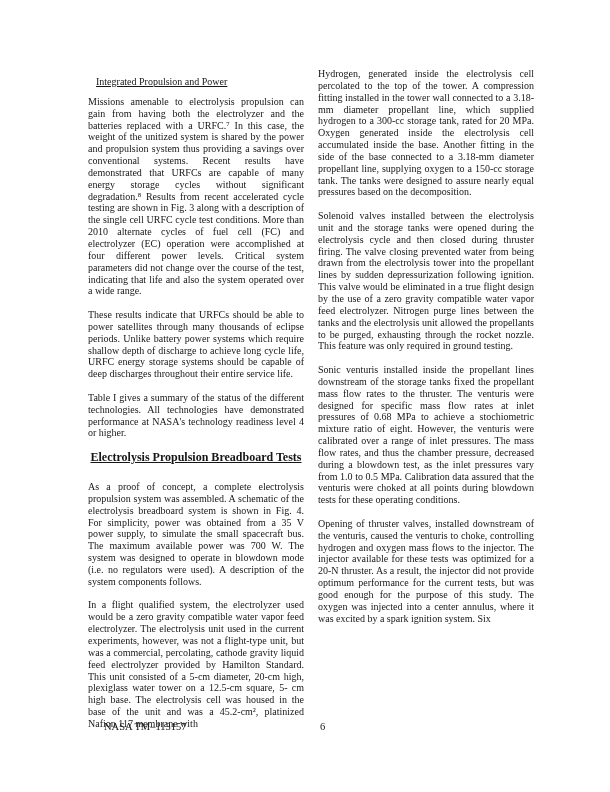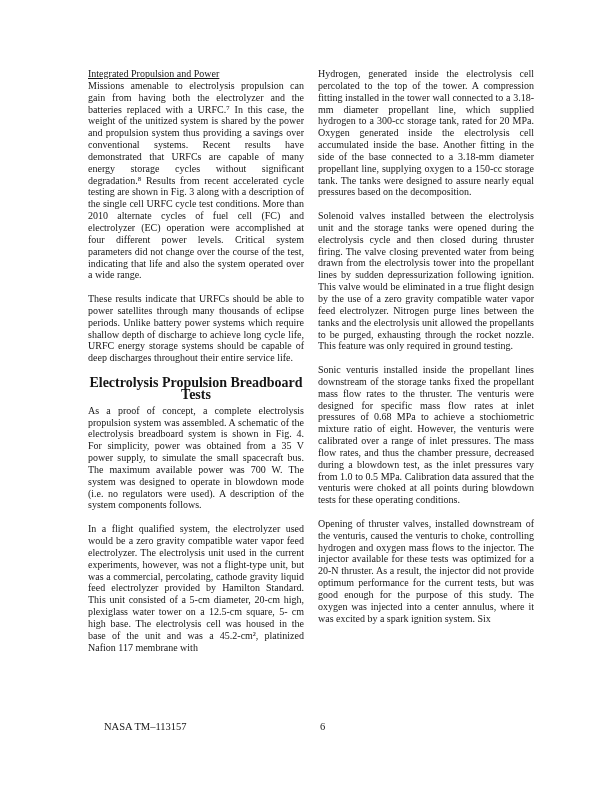--- a/index.html
+++ b/index.html
@@ -27,32 +27,33 @@
   .col-left  { left: 88px; }
   .col-right { left: 318px; }
   .col p {
     margin: 0 0 11.8px 0;
     padding: 0;
   }
   .section-heading {
     font-size: 10px;
     font-weight: normal;
     text-decoration: underline;
-    margin: 0;
+    margin: 8px;
     padding: 0;
     line-height: 11.85px;
     text-align: left;
   }
   .subsection-heading {
-    font-size: 14px;
+    font-size: 12px;
     font-weight: bold;
     text-align: center;
-    margin: 13px 0 4px 0;
+    margin: 13px 0 17px 0;
     padding: 0;
     line-height: 11.85px;
+    text-decoration: underline;
   }
   .footer-report {
     position: absolute;
     left: 104px;
     top: 721px;
     font-size: 10.5px;
     line-height: 12px;
   }
   .footer-page {
     position: absolute;
@@ -64,20 +65,21 @@
 </style>
 </head>
 <body>
 
 <div class="page">
 
   <div class="col col-left">
     <h3 class="section-heading">Integrated Propulsion and Power</h3>
     <p>Missions amenable to electrolysis propulsion can gain from having both the electrolyzer and the batteries replaced with a URFC.⁷ In this case, the weight of the unitized system is shared by the power and propulsion system thus providing a savings over conventional systems. Recent results have demonstrated that URFCs are capable of many energy storage cycles without significant degradation.⁸ Results from recent accelerated cycle testing are shown in Fig. 3 along with a description of the single cell URFC cycle test conditions. More than 2010 alternate cycles of fuel cell (FC) and electrolyzer (EC) operation were accomplished at four different power levels. Critical system parameters did not change over the course of the test, indicating that life and also the system operated over a wide range.</p>
     <p>These results indicate that URFCs should be able to power satellites through many thousands of eclipse periods. Unlike battery power systems which require shallow depth of discharge to achieve long cycle life, URFC energy storage systems should be capable of deep discharges throughout their entire service life.</p>
+    <p>Table I gives a summary of the status of the different technologies. All technologies have demonstrated performance at NASA's technology readiness level 4 or higher.</p>
     <h4 class="subsection-heading">Electrolysis Propulsion Breadboard Tests</h4>
     <p>As a proof of concept, a complete electrolysis propulsion system was assembled. A schematic of the electrolysis breadboard system is shown in Fig. 4. For simplicity, power was obtained from a 35 V power supply, to simulate the small spacecraft bus. The maximum available power was 700 W.  The system was designed to operate in blowdown mode (i.e. no regulators were used). A description of the system components follows.</p>
     <p>In a flight qualified system, the electrolyzer used would be a zero gravity compatible water vapor feed electrolyzer. The electrolysis unit used in the current experiments, however, was not a flight-type unit, but was a commercial, percolating, cathode gravity liquid feed electrolyzer provided by Hamilton Standard. This unit consisted of a 5-cm diameter, 20-cm high, plexiglass water tower on a 12.5-cm square, 5- cm high base. The electrolysis cell was housed in the base of the unit and was a 45.2-cm², platinized Nafion 117 membrane with</p>
   </div>
 
   <div class="col col-right">
     <p>Hydrogen, generated inside the electrolysis cell percolated to the top of the tower. A compression fitting installed in the tower wall connected to a 3.18-mm diameter propellant line, which supplied hydrogen to a 300-cc storage tank, rated for 20 MPa. Oxygen generated inside the electrolysis cell accumulated inside the base. Another fitting in the side of the base connected to a 3.18-mm diameter propellant line, supplying oxygen to a 150-cc storage tank. The tanks were designed to assure nearly equal pressures based on the decomposition.</p>
     <p>Solenoid valves installed between the electrolysis unit and the storage tanks were opened during the electrolysis cycle and then closed during thruster firing. The valve closing prevented water from being drawn from the electrolysis tower into the propellant lines by sudden depressurization following ignition. This valve would be eliminated in a true flight design by the use of a zero gravity compatible water vapor feed electrolyzer. Nitrogen purge lines between the tanks and the electrolysis unit allowed the propellants to be purged, exhausting through the rocket nozzle. This feature was only required in ground testing.</p>
     <p>Sonic venturis installed inside the propellant lines downstream of the storage tanks fixed the propellant mass flow rates to the thruster. The venturis were designed for specific mass flow rates at inlet pressures of 0.68 MPa to achieve a stochiometric mixture ratio of eight. However, the venturis were calibrated over a range of inlet pressures. The mass flow rates, and thus the chamber pressure, decreased during a blowdown test, as the inlet pressures vary from 1.0 to 0.5 MPa. Calibration data assured that the venturis were choked at all points during blowdown tests for these operating conditions.</p>
     <p>Opening of thruster valves, installed downstream of the venturis, caused the venturis to choke, controlling hydrogen and oxygen mass flows to the injector. The injector available for these tests was optimized for a 20-N thruster. As a result, the injector did not provide optimum performance for the current tests, but was good enough for the purpose of this study.  The oxygen was injected into a center annulus, where it was excited by a spark ignition system. Six</p>

